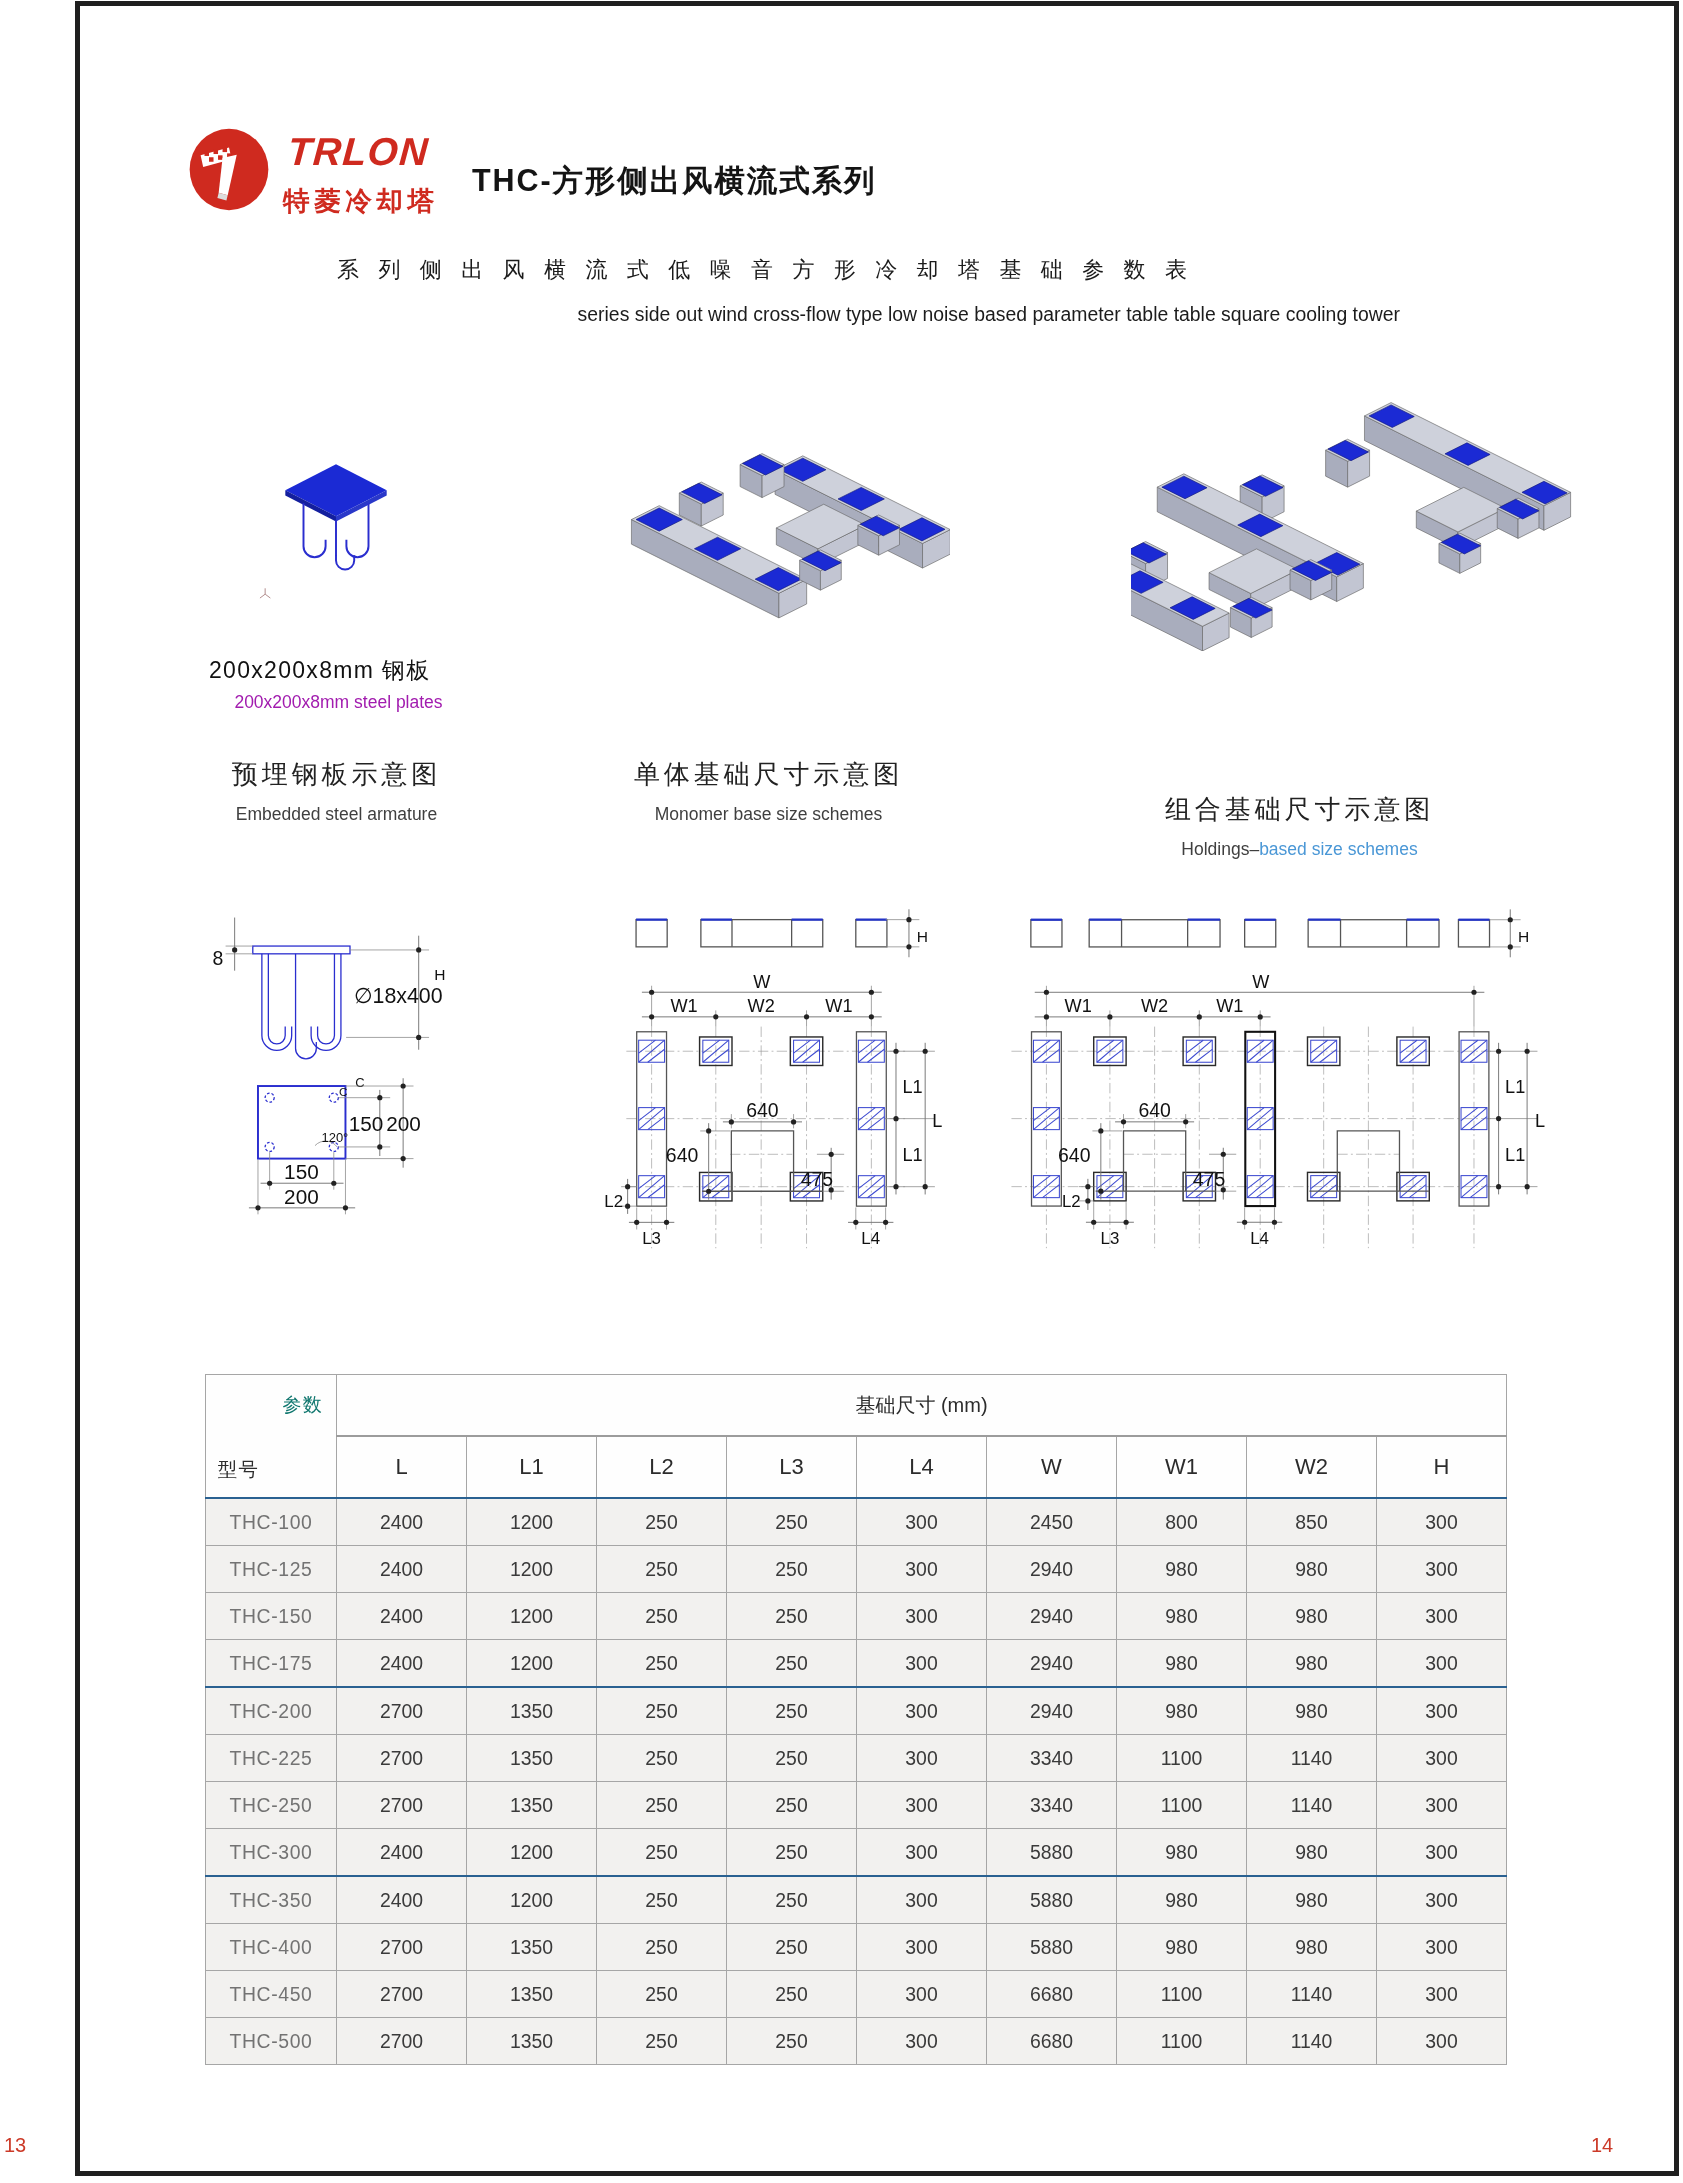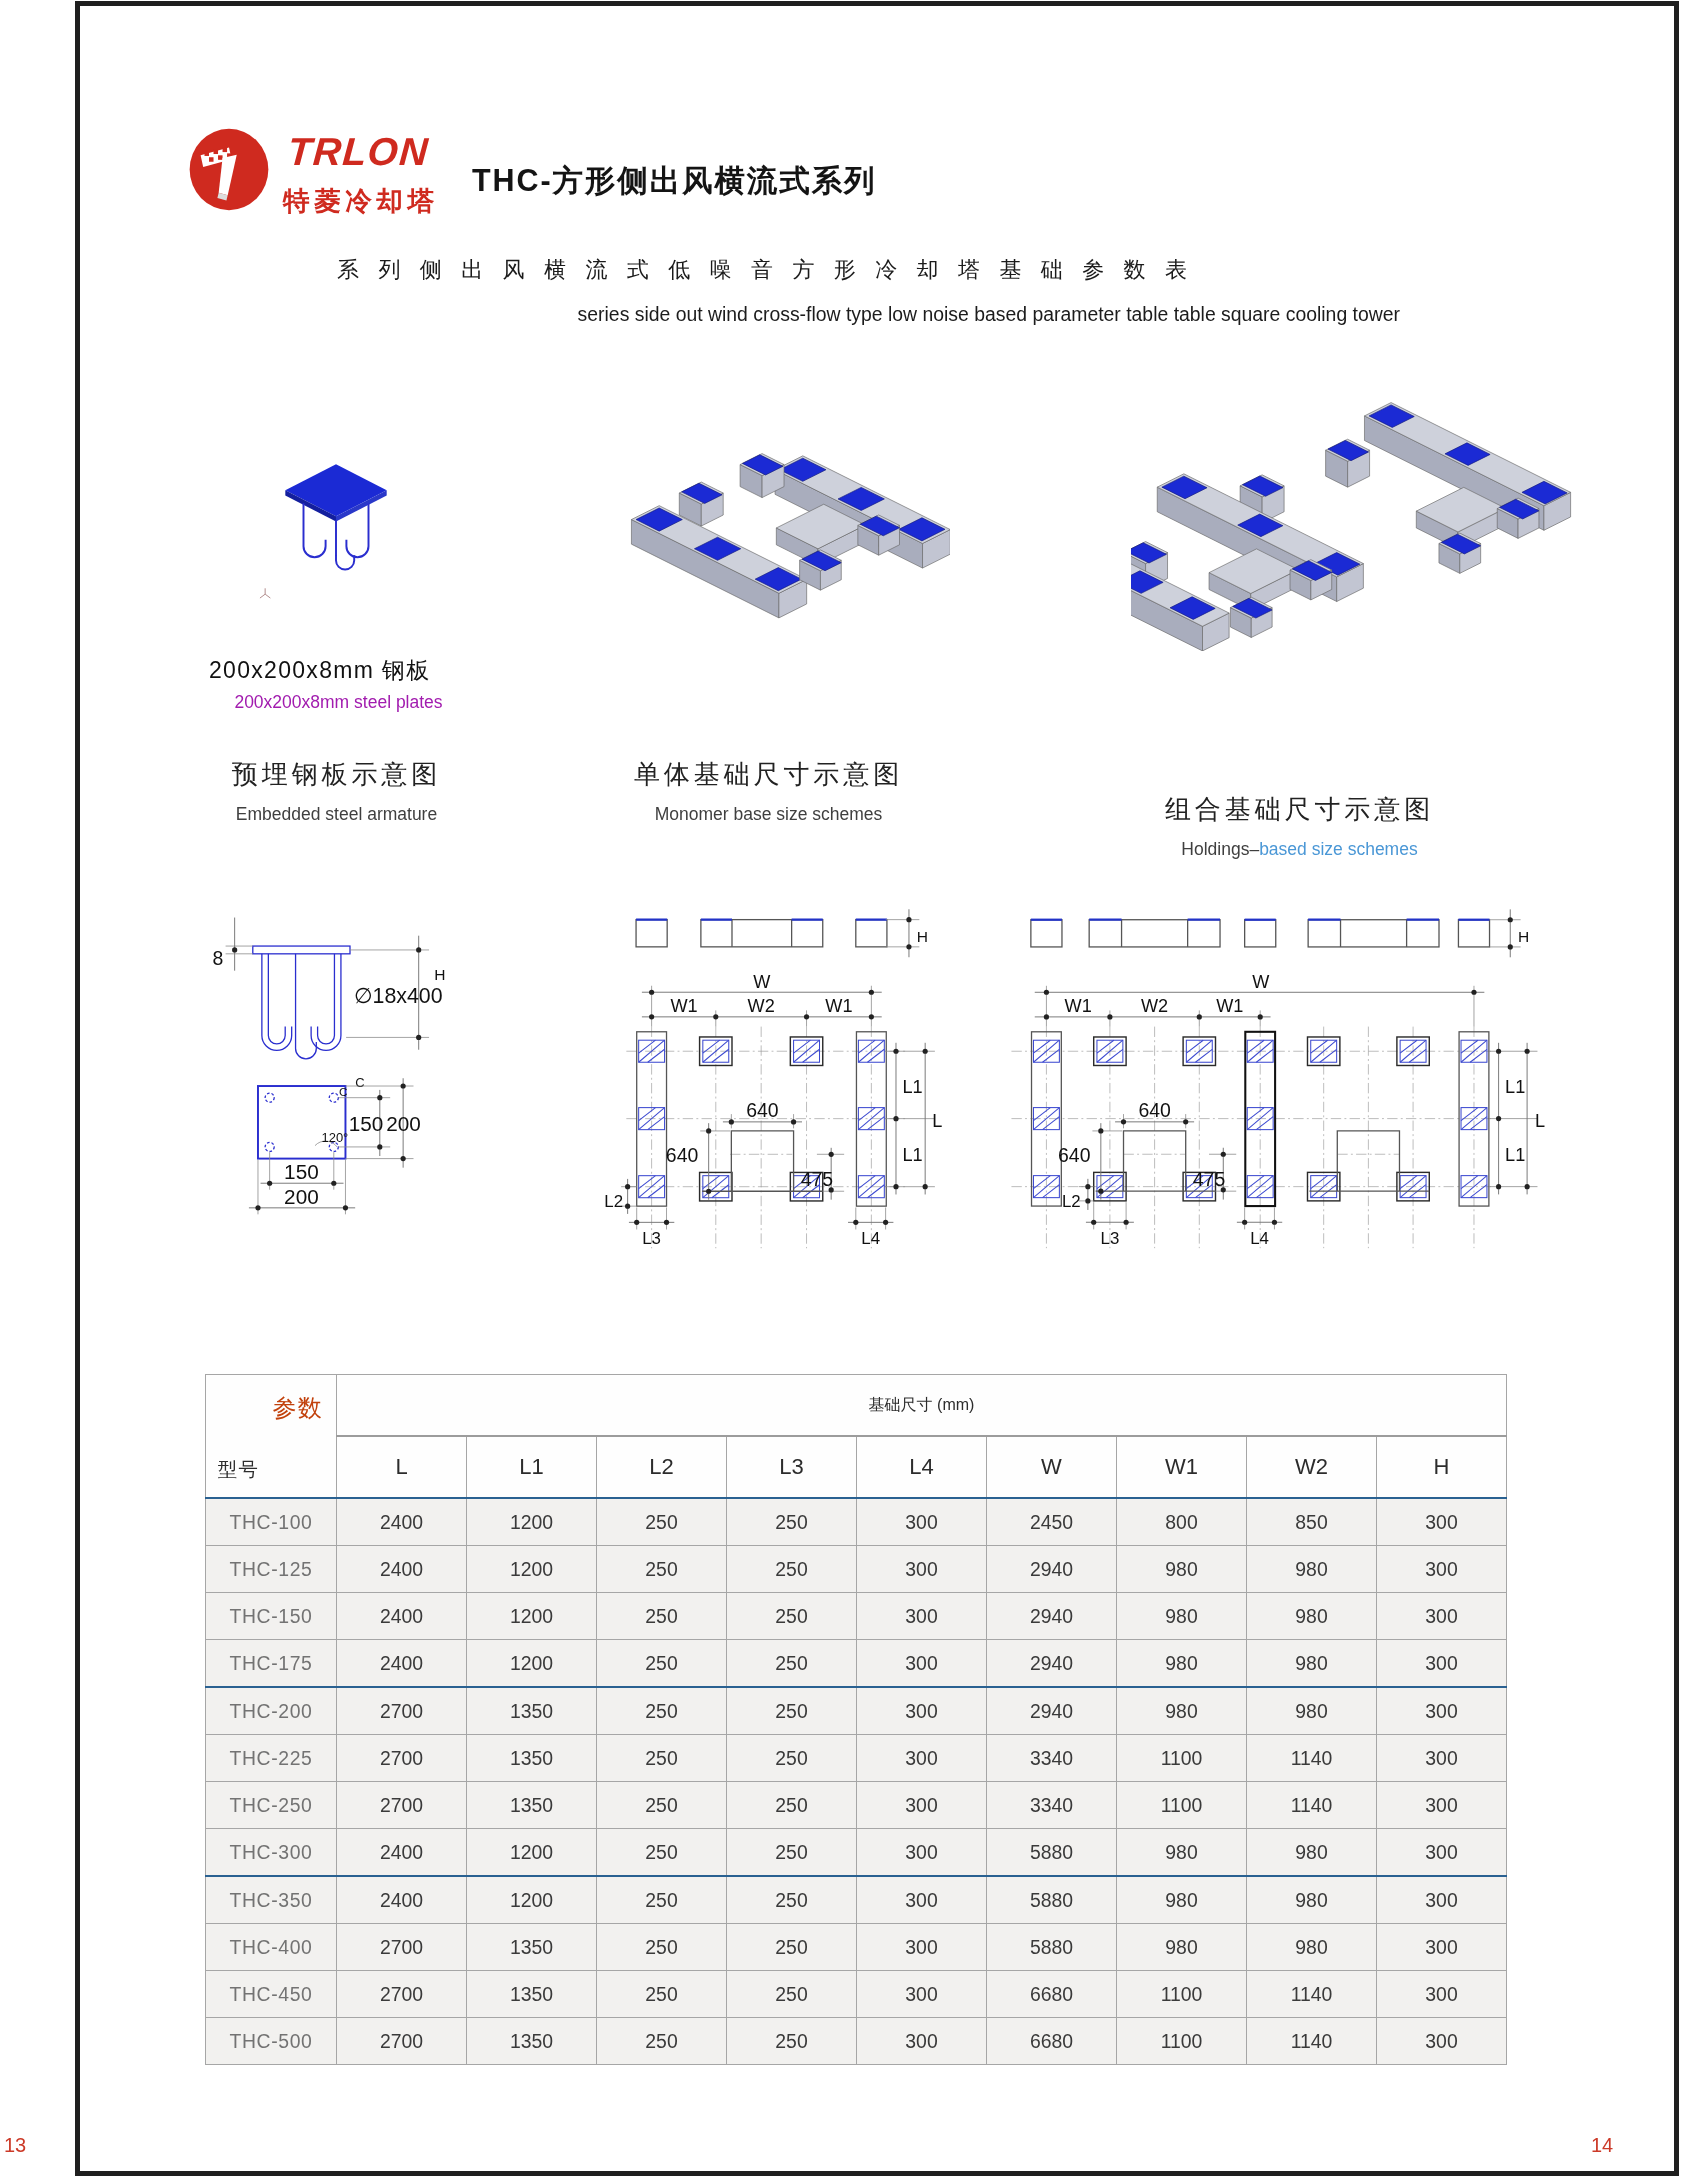--- a/index.html
+++ b/index.html
@@ -43,28 +43,28 @@
   .dim-line{stroke:#777;stroke-width:1.5;fill:none;}
   .ext{stroke:#8a8a8a;stroke-width:1.2;fill:none;}
   .dot{fill:#222;}
   .dtext{fill:#111;font-size:28px;}
   .mid{text-anchor:middle;}
   
   .ftable{position:absolute;left:205px;top:1374px;border-collapse:collapse;table-layout:fixed;
     background:#fff;border:1.9px solid #8c8c8c;}
   .ftable th,.ftable td{border:1.3px solid #a6a6a6;text-align:center;vertical-align:middle;padding:0;}
   .ftable thead th{background:#fefefe;font-weight:normal;color:#2c2c2c;}
-  .ftable .h-span{height:60px;font-size:16px;border-bottom:2.6px solid #9c9c9c;}
+  .ftable .h-span{height:60px;font-size:20px;border-bottom:2.6px solid #9c9c9c;}
   .ftable .h-col{height:60px;font-size:22px;}
   .ftable tbody td{height:46px;background:#f2f1ef;font-size:19.4px;color:#3a3a3a;border-top:1.9px solid #b9b9b9;}
   .ftable tbody td.model{letter-spacing:0.6px;color:#737373;margin-left:32px;}
   .ftable tbody tr.grp td{border-top:2.6px solid #2a6191;}
   .corner{position:relative;background:
     linear-gradient(to bottom right, rgba(0,0,0,0) 49.5%, #9a9a9a 49.5%, #9a9a9a 50.5%, rgba(0,0,0,0) 50.5%) #fff;}
-  .corner .c-top{position:absolute;top:17px;right:13px;font-size:24px;color:#c2410c;letter-spacing:1.3px;}
+  .corner .c-top{position:absolute;top:17px;right:13px;font-size:19px;color:#0f766e;letter-spacing:1.3px;}
   .corner .c-bot{position:absolute;bottom:14.3px;left:11.7px;font-size:19.4px;color:#2c2c2c;letter-spacing:1.3px;}
   
   .pg{position:absolute;top:2134px;font-size:20px;color:#cc3a28;}
   .pg-left{left:3.9px;}
   .pg-right{left:1591px;}
 </style>
 </head>
 <body>
 
 <div class="page-frame"></div>

